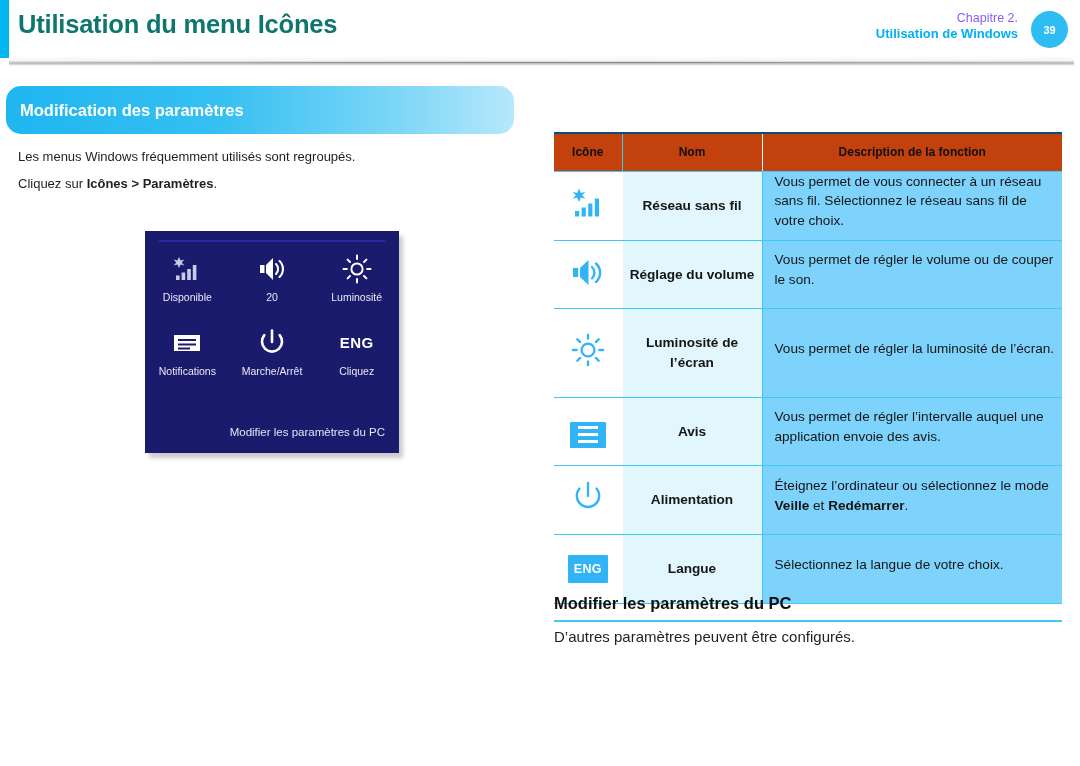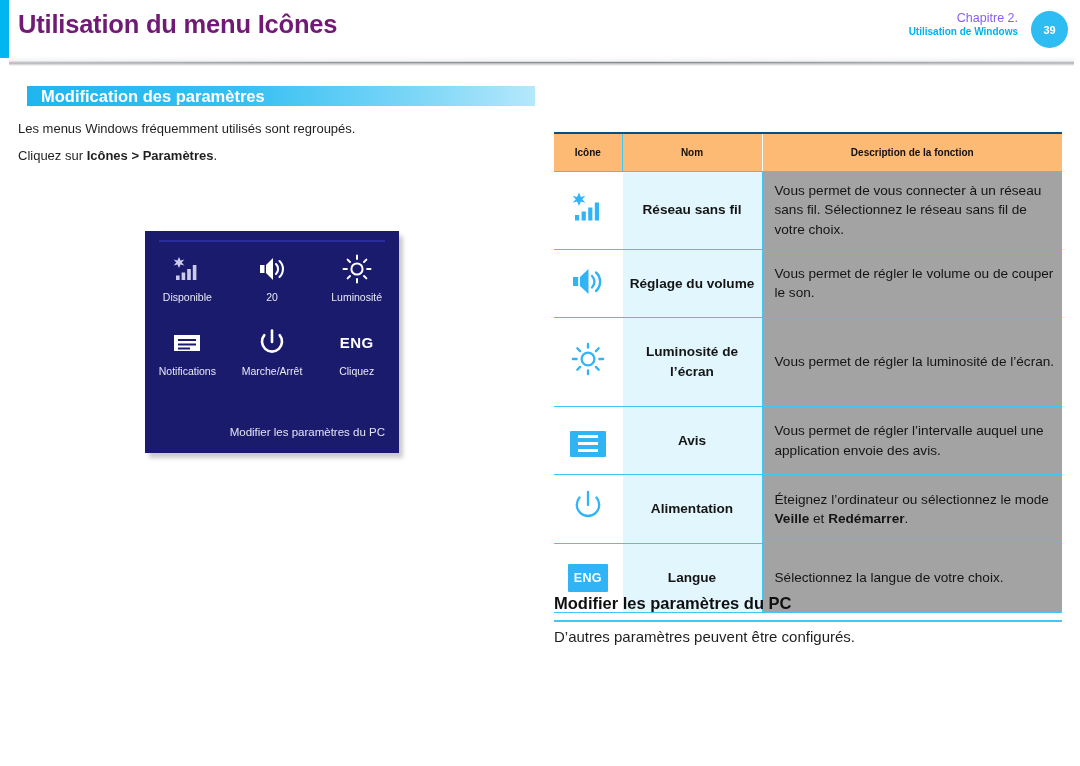--- a/index.html
+++ b/index.html
@@ -15,32 +15,32 @@
   .header {
     position: absolute; left: 0; top: 0; width: 1080px; height: 56px;
     background: #ffffff;
   }
   .header-accent-bar {
     position: absolute; left: 0; top: 0; width: 9px; height: 58px;
     background: #00b5f0;
   }
   .header-title {
     position: absolute; left: 18px; top: 10px;
-    font-size: 25.5px; font-weight: bold; color: #701a75;
+    font-size: 25.5px; font-weight: bold; color: #0f766e;
     letter-spacing: -0.2px;
   }
   .header-right {
     position: absolute; right: 62px; top: 10px;
     text-align: right; line-height: 1.28;
   }
   .header-chapter {
     font-size: 12.5px; font-weight: normal; color: #8b5cf6;
   }
   .header-subtitle {
-    font-size: 10px; font-weight: bold; color: #00b0f0;
+    font-size: 13px; font-weight: bold; color: #00b0f0;
   }
   .header-pagenum {
     position: absolute; right: 12px; top: 11px;
     width: 37px; height: 37px; border-radius: 50%;
     background: #2dbdf2;
     color: #ffffff; font-size: 11px; font-weight: bold;
     display: flex; align-items: center; justify-content: center;
   }
   .header-shadow {
     position: absolute; left: 9px; top: 56px; width: 1065px; height: 10px;
@@ -54,22 +54,22 @@
     content:""; position:absolute; left:0; top:6px; width:100%; height:1.4px;
     background: linear-gradient(to right,
        rgba(190,193,197,0.2) 0%, rgba(140,144,149,0.85) 30%,
        rgba(130,134,139,0.95) 60%, rgba(175,178,183,0.35) 100%);
   }
 
   
   .left-col { position: absolute; left: 0; top: 86px; width: 540px; }
 
   .section-bar {
-    position: relative; margin-left: 27px; width: 508px; height: 20px;
-    border-radius: 0;
+    position: relative; margin-left: 6px; width: 508px; height: 48px;
+    border-radius: 15px;
     background: linear-gradient(to right, #1fb6f0 0%, #35c0f2 42%, #7fd7f7 78%, #b6e8fb 100%);
     display: flex; align-items: center;
   }
   .section-bar-title {
     margin-left: 14px; color: #ffffff; font-size: 16.5px; font-weight: bold;
   }
 
   .left-para {
     margin-left: 18px; margin-top: 14px; width: 510px;
     font-size: 13px; color: #1f1f1f; line-height: 1.42;
@@ -117,24 +117,24 @@
   }
   .eng-text { color:#ffffff; font-size:15px; font-weight:bold; letter-spacing:0.4px; }
 
   
   .right-col { position: absolute; left: 554px; top: 132px; width: 508px; }
 
   table.icon-table {
     width: 508px; border-collapse: collapse; table-layout: fixed;
   }
   table.icon-table thead th {
-    background: #fdba74;
+    background: #c2410c;
     border-top: 2px solid #0a4f7a;
     border-bottom: 1.5px solid #3ec8f5;
-    color: #101010; font-size: 10px; font-weight: bold;
+    color: #101010; font-size: 12px; font-weight: bold;
     height: 38px; text-align: center; padding: 0 4px;
   }
   table.icon-table thead th.col-icon { width: 68px; border-right: 1.5px solid #3ec8f5; }
   table.icon-table thead th.col-nom  { width: 140px; border-right: 1.5px solid #ffffff; }
   table.icon-table thead th.col-desc { width: 300px; }
 
   table.icon-table tbody td {
     border-bottom: 1.5px solid #3ec8f5;
     vertical-align: middle;
     font-size: 13.6px; color: #151515; line-height: 1.45;
@@ -142,21 +142,21 @@
   td.cell-icon {
     width: 68px; text-align: center; background: #ffffff;
     border-right: 1.5px solid #ffffff; padding: 9px 0;
   }
   td.cell-nom {
     width: 140px; text-align: center; background: #e2f6fe;
     color: #29b6f0; font-weight: bold; font-size: 13.6px;
     border-right: 1.5px solid #3ec8f5; padding: 24px 6px;
   }
   td.cell-desc {
-    width: 300px; background: #a3a3a3; padding: 9px 6px 9px 12px;
+    width: 300px; background: #7dd3fc; padding: 0 6px 9px 12px;
   }
   td.cell-desc b { font-weight: bold; }
   tr.last-row td { border-bottom: 1.5px solid #3ec8f5; }
 
   
   .box-icon {
     width: 36px; height: 26px; background: #31b4f5;
     display: inline-flex; align-items: center; justify-content: center;
     border-radius: 1px;
   }

